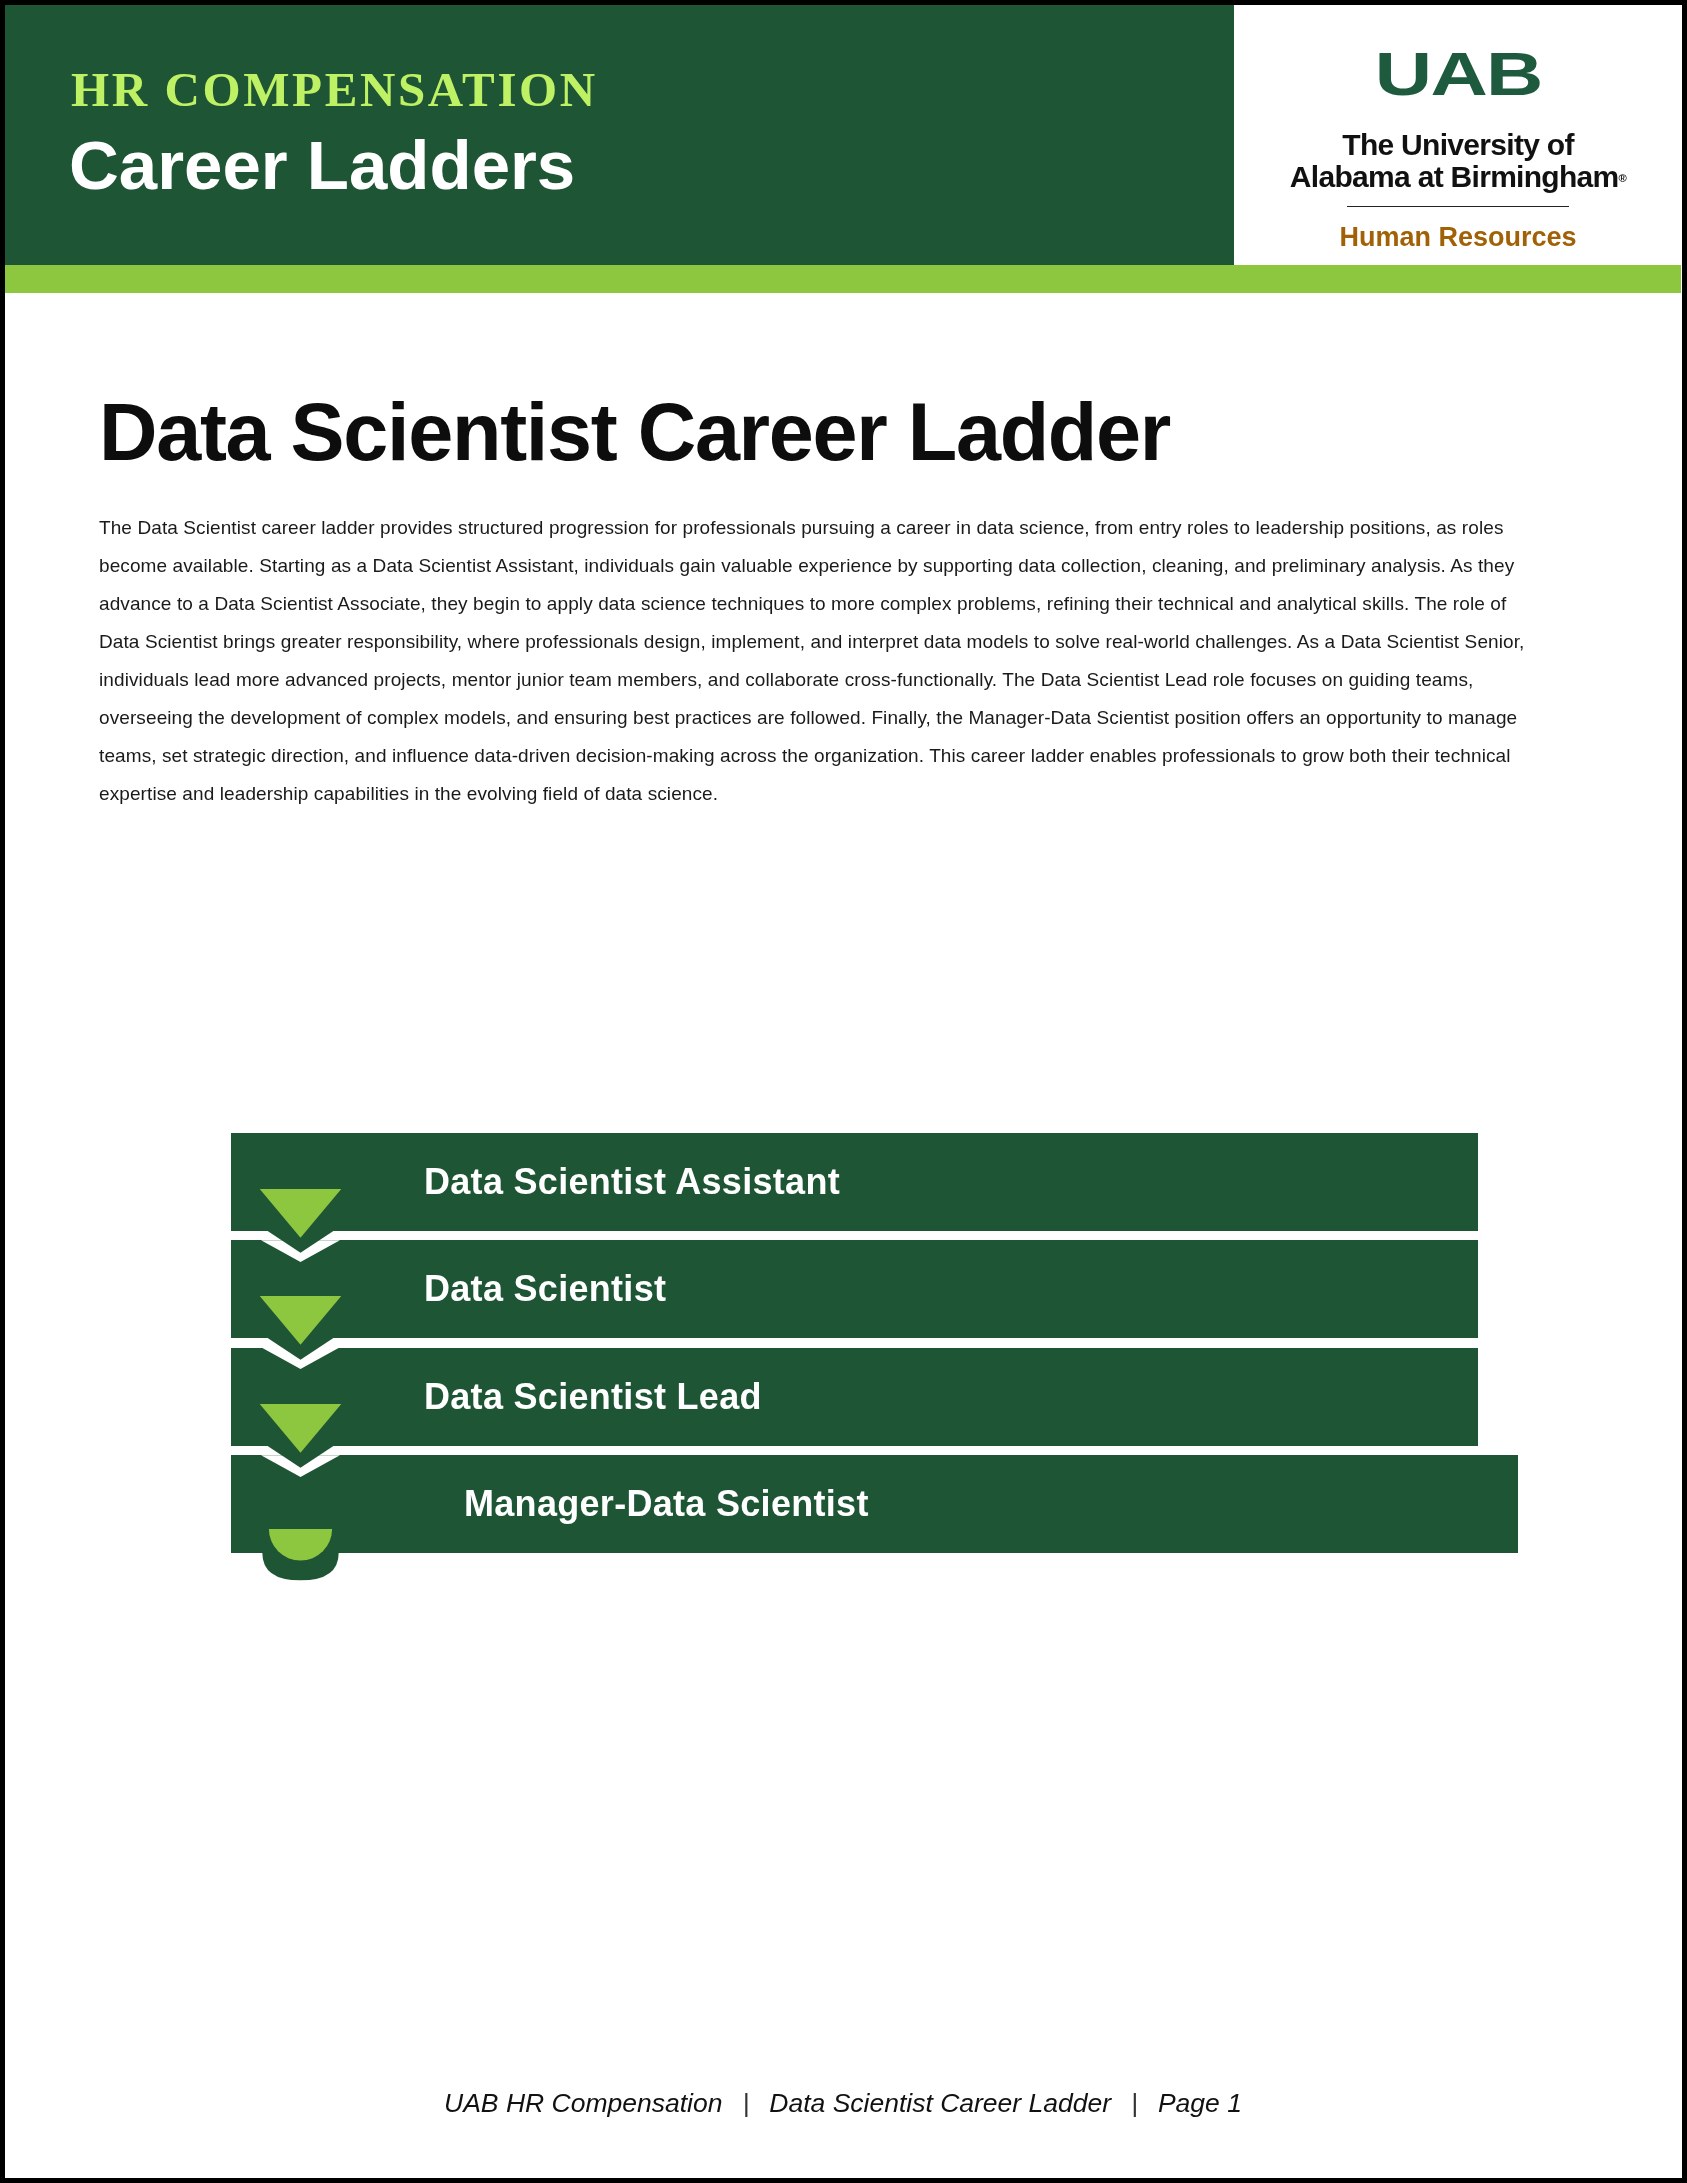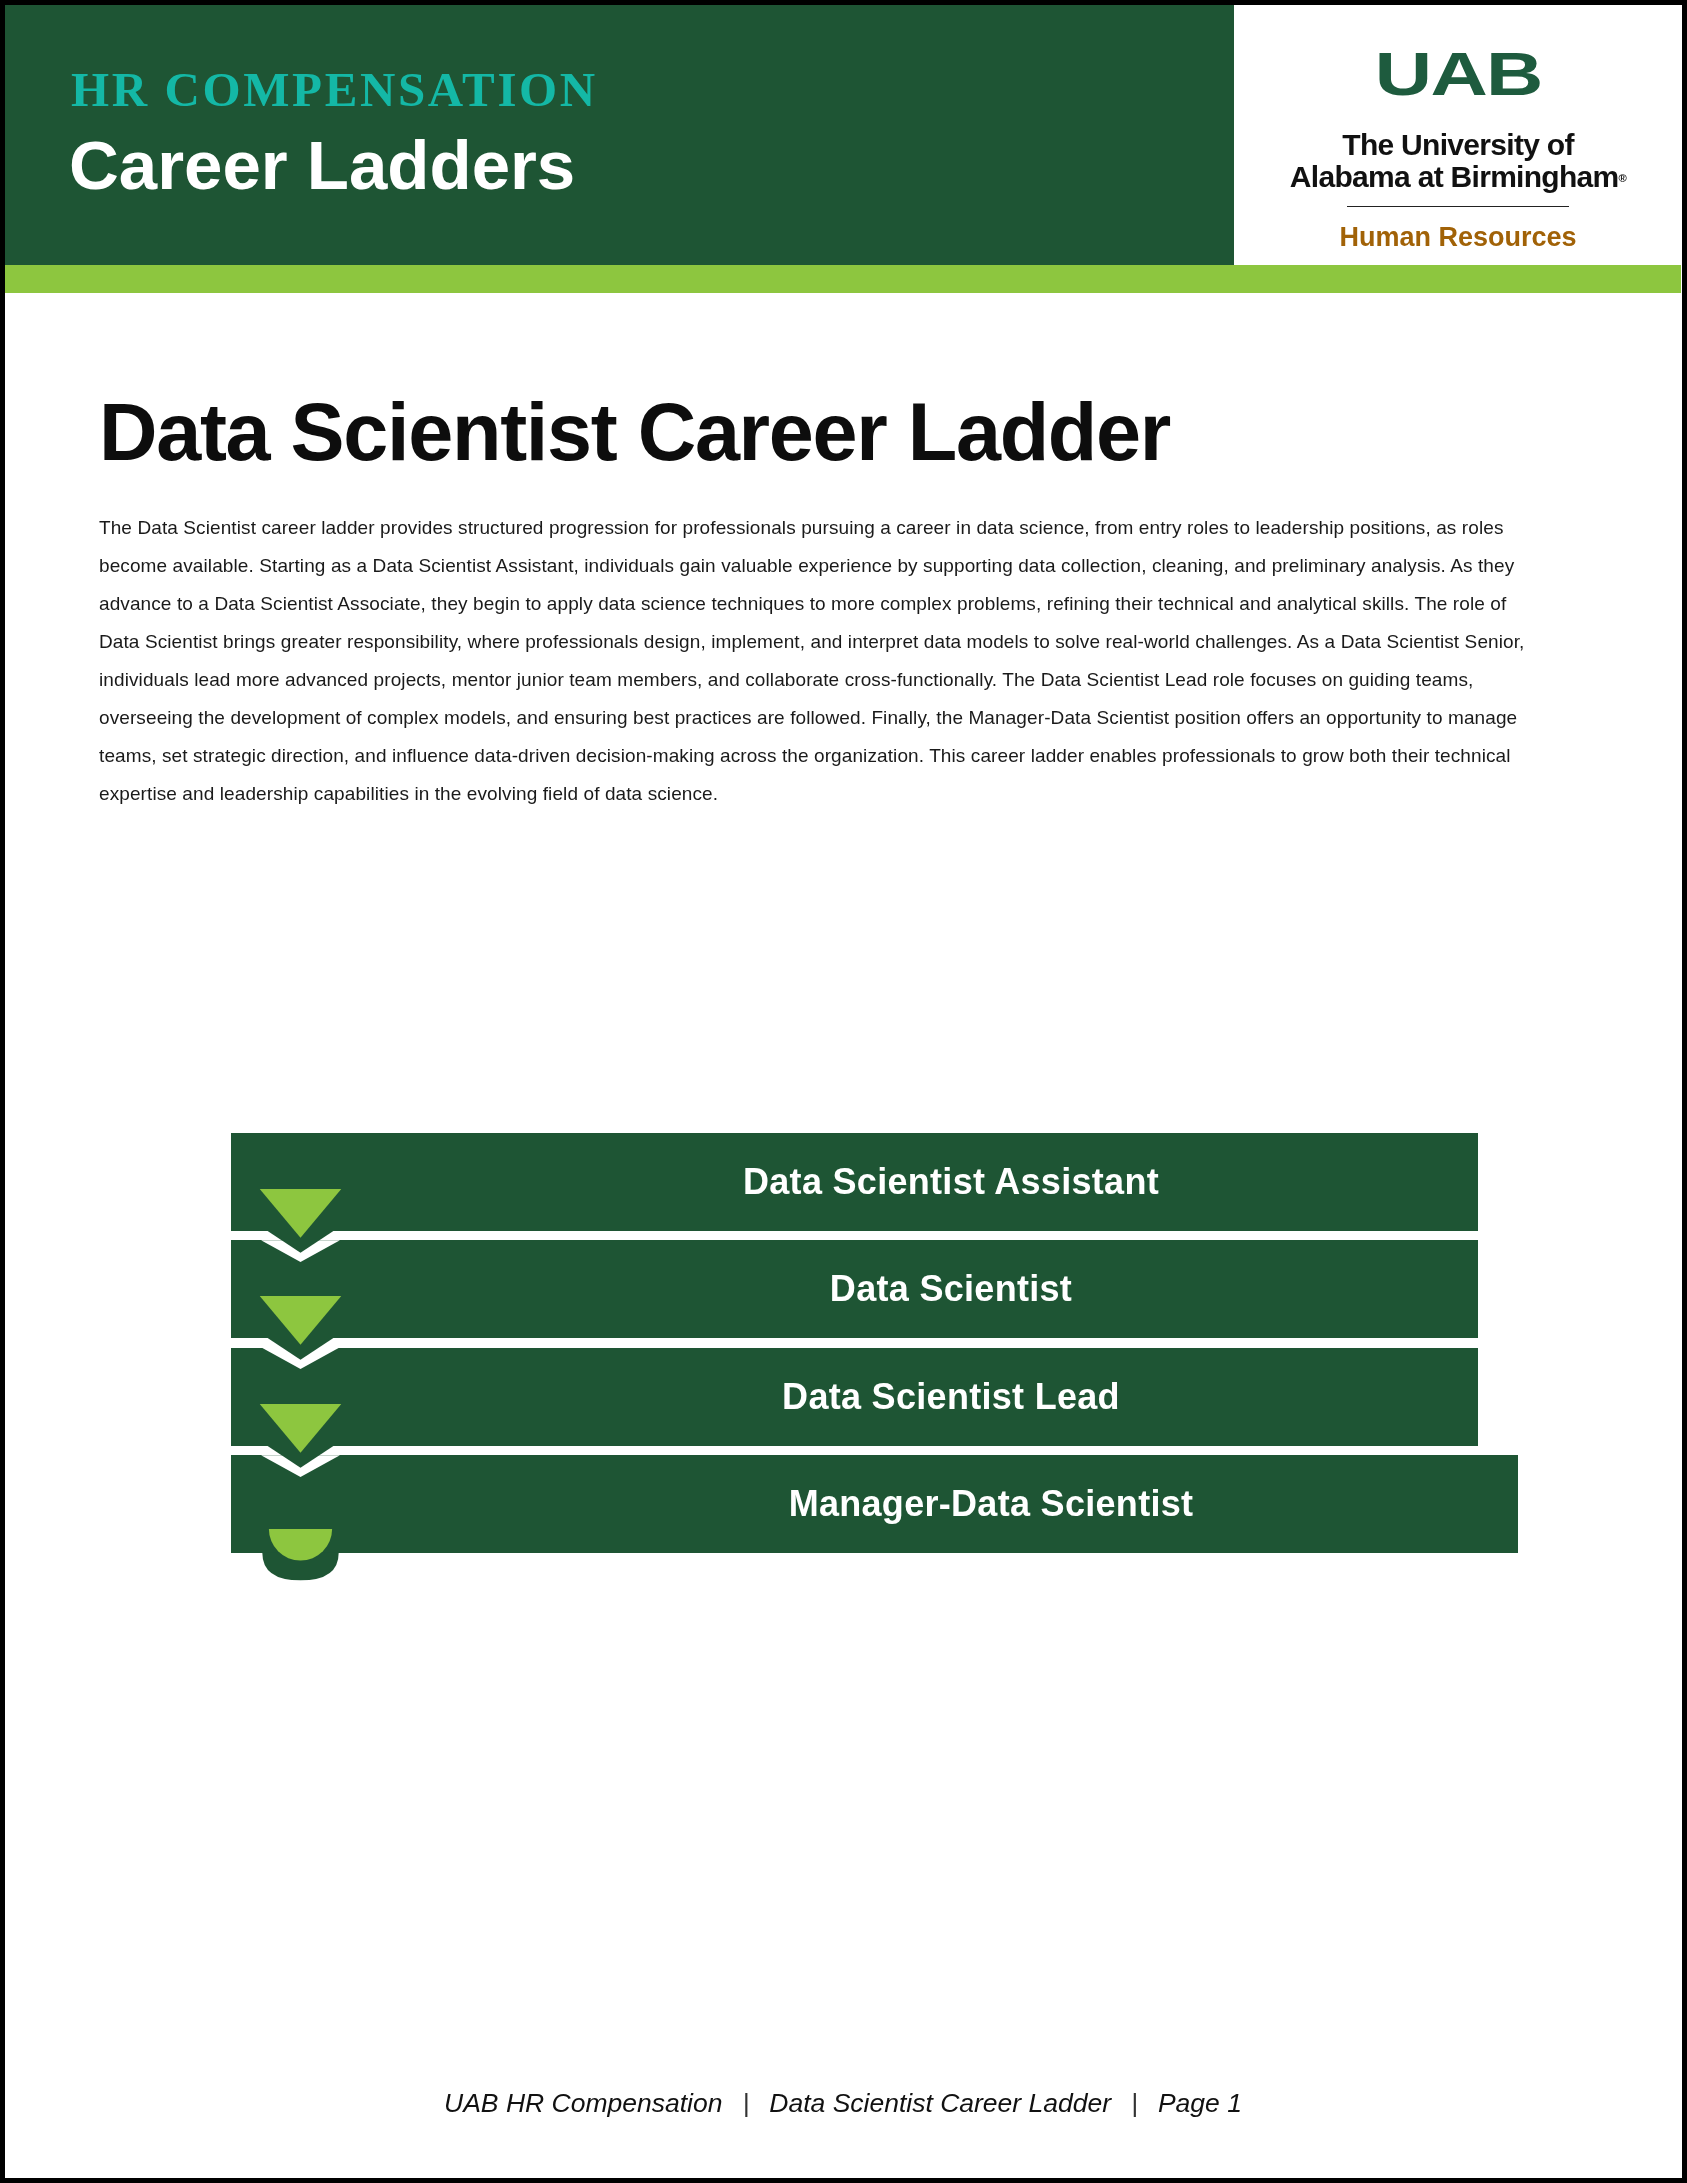--- a/index.html
+++ b/index.html
@@ -22,21 +22,21 @@
 
   
   .header-green{
     position:absolute;left:0;top:0;width:1229px;height:260px;
     background:var(--dark-green);
   }
   .eyebrow{
     position:absolute;left:66px;top:58px;
     font-family:"Liberation Serif", serif;
     font-weight:bold;font-size:49px;line-height:1.1;
-    letter-spacing:2.6px;color:#14b8a6;
+    letter-spacing:2.6px;color:#bef264;
   }
   .header-title{
     position:absolute;left:64px;top:123px;
     font-weight:bold;font-size:69px;line-height:1.1;
     letter-spacing:0px;color:#fff;
   }
   .logo-box{
     position:absolute;left:1229px;top:0;width:448px;height:260px;
     background:#fff;text-align:center;
   }
@@ -67,21 +67,21 @@
     letter-spacing:-1.3px;color:#0d0d0d;
   }
   .intro{
     position:absolute;left:94px;top:504px;margin:0;
     width:1453px;
     font-size:19px;line-height:38px;color:var(--text);
     letter-spacing:0.1px;
   }
 
   
-  .ladder{position:absolute;left:226px;top:1128px;width:1247px;text-align:center;}
+  .ladder{position:absolute;left:226px;top:1128px;width:1247px;}
   .step{
     position:relative;
     width:100%;height:98px;
     margin-bottom:9.3px;
     background:var(--dark-green);
     line-height:98px;
     cursor:pointer;
   }
   .step:last-child{margin-bottom:0;padding-left:40px;}
   .step-label{

